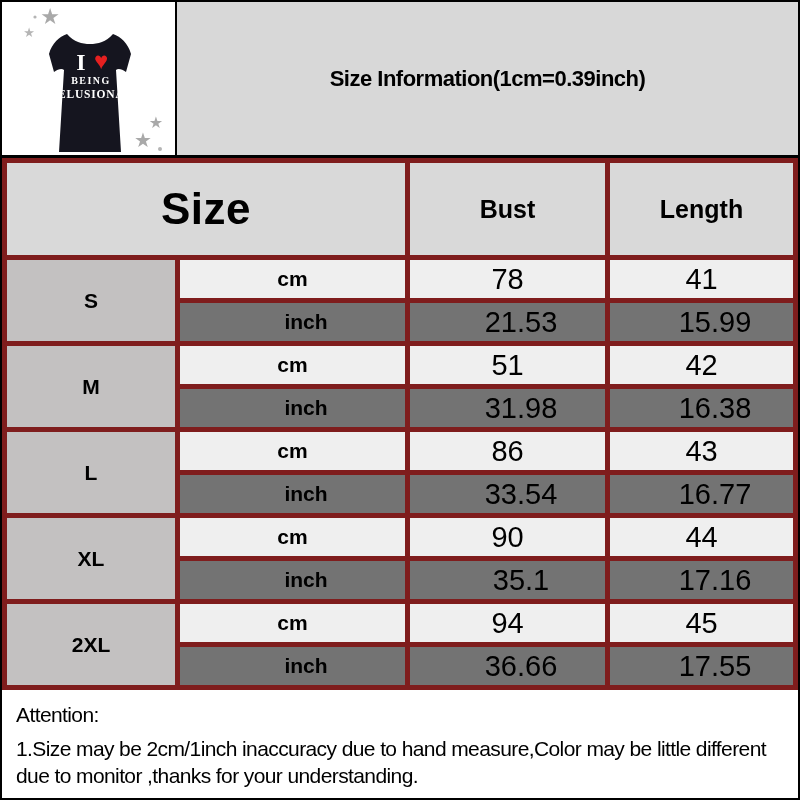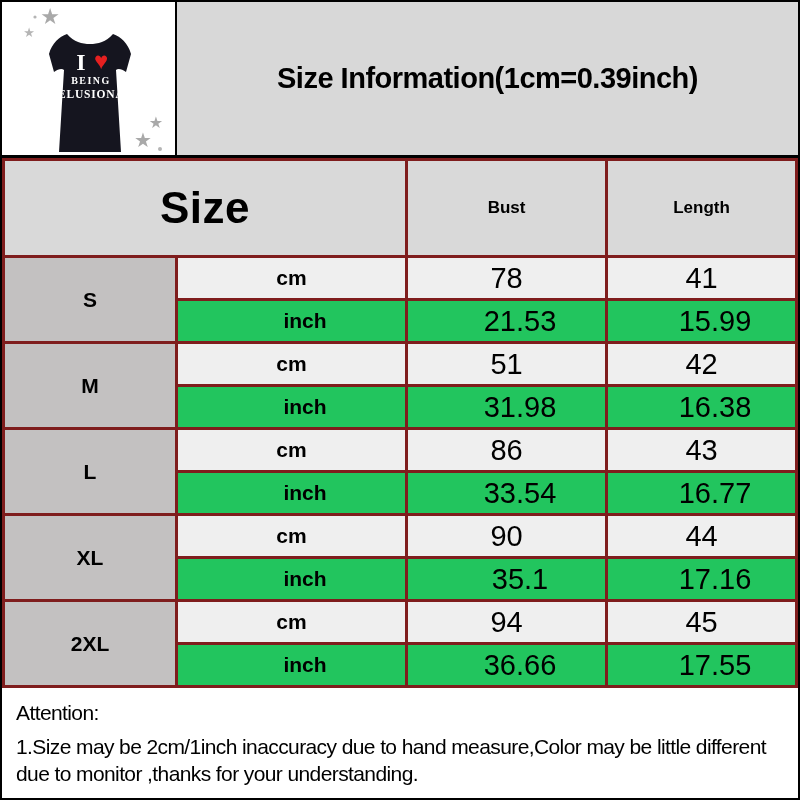--- a/index.html
+++ b/index.html
@@ -13,33 +13,33 @@
   }
 
   
   .top-band { display:flex; height:153px; border-bottom:3px solid #000; flex:0 0 auto; }
   .product-image { width:173px; flex:0 0 173px; border-right:2px solid #000; background:#fff; }
   .product-image svg { display:block; }
   .title-panel {
     flex:1; background:#d8d8d8;
     display:flex; align-items:center; justify-content:center;
   }
-  .main-title { font-size:29px; font-weight:bold; letter-spacing:-0.5px; }
+  .main-title { font-size:22px; font-weight:bold; letter-spacing:-0.5px; }
 
   
   table.size-table { width:100%; border-collapse:collapse; table-layout:fixed; flex:0 0 auto; }
-  .size-table th, .size-table td { border:3px solid #7f1d1d; text-align:center; vertical-align:middle; padding:0; }
+  .size-table th, .size-table td { border:5px solid #7f1d1d; text-align:center; vertical-align:middle; padding:0; }
   .size-table thead tr { height:97px; }
   .size-table thead th { background:#d9d9d9; font-weight:bold; }
   th.size-h { font-size:44px; letter-spacing:0.5px; }
-  th.col-h { font-size:17px; }
+  th.col-h { font-size:25px; }
   .size-table tbody tr { height:43px; }
   td.size-label { background:#c3c1c1; font-weight:bold; font-size:21px; }
   tr.cm-row td.unit, tr.cm-row td.val { background:#efefef;margin-top:40px; }
-  tr.inch-row td.unit, tr.inch-row td.val { background:#22c55e;padding-left:27px; }
+  tr.inch-row td.unit, tr.inch-row td.val { background:#737373;padding-left:27px; }
   td.unit { font-weight:bold; font-size:21px; }
   td.val { font-size:29px; font-weight:normal; }
 
   
   .attention {
     flex:1; background:#fff; padding:4px 6px 0 6px;
     font-size:21px; line-height:1.26; letter-spacing:-0.6px;
   }
   .attention p { margin:8px; }
 </style>

